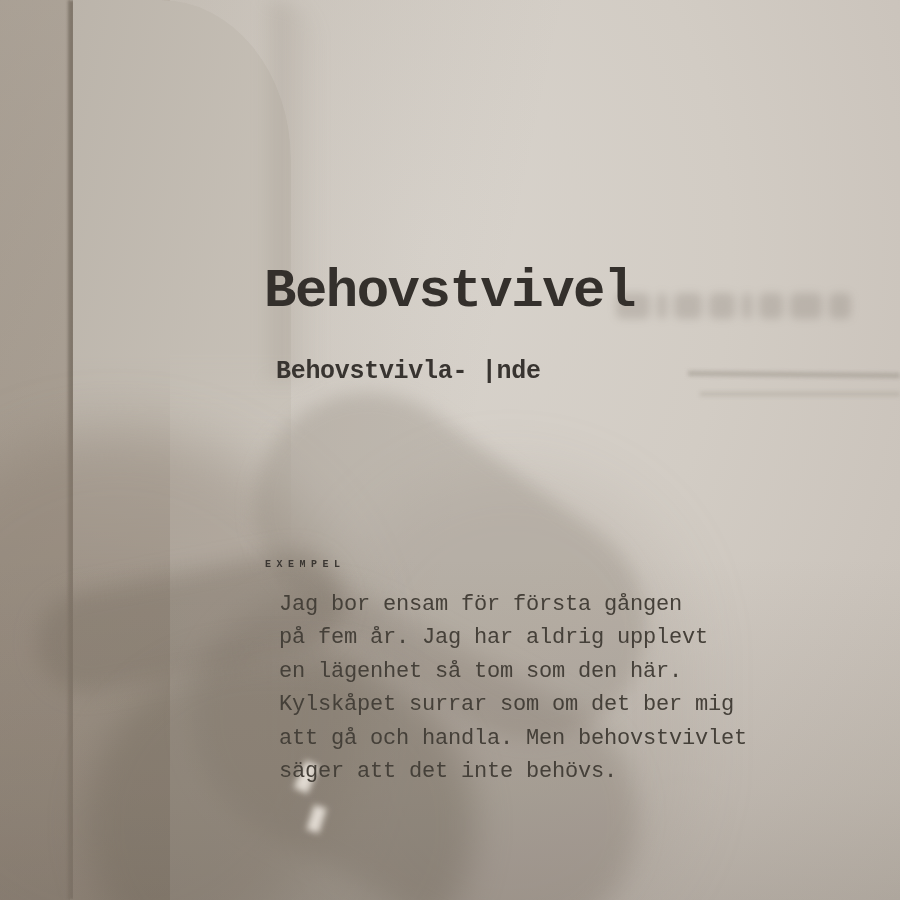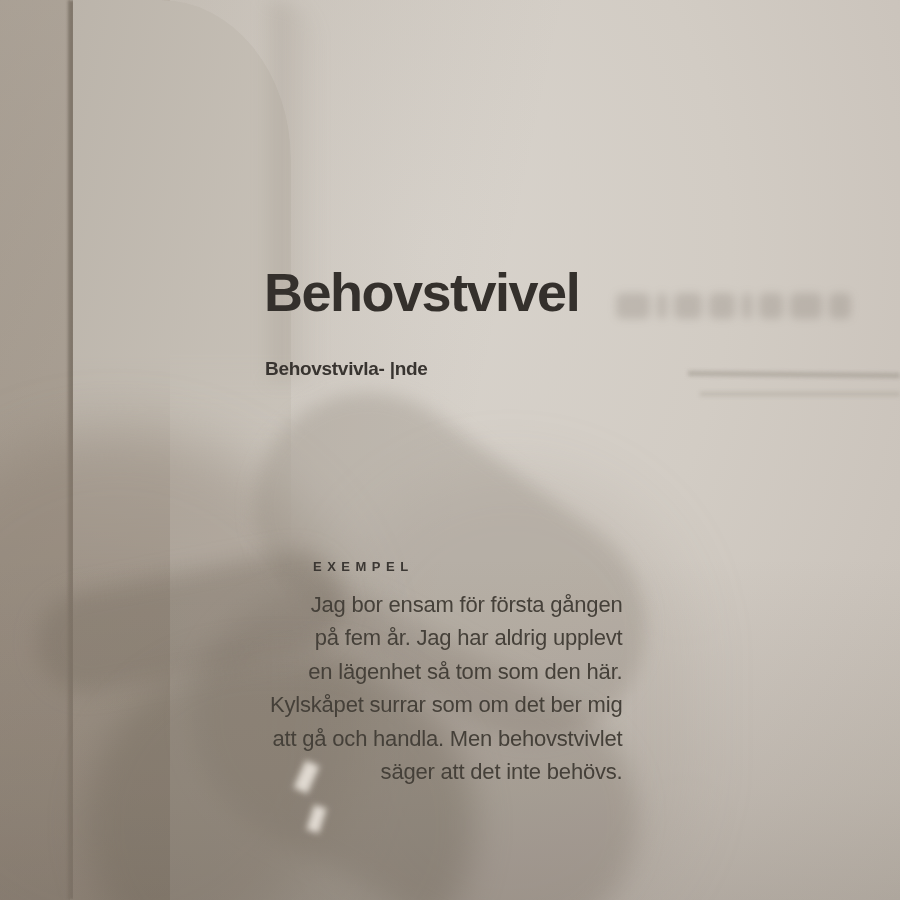--- a/index.html
+++ b/index.html
@@ -50,31 +50,31 @@
   .ghost-head{left:616px;top:288px;width:284px;height:36px;display:flex;gap:7px;
     align-items:center;filter:blur(4px);opacity:.55;}
   .ghost-head span{position:static;display:block;height:26px;border-radius:6px;
     background:rgba(122,114,104,.45);}
   .ghost-rule{left:688px;top:372px;width:212px;height:5px;
     background:rgba(140,132,121,.45);filter:blur(2px);transform:rotate(.6deg);}
   .ghost-rule2{left:700px;top:392px;width:200px;height:4px;
     background:rgba(146,138,127,.30);filter:blur(2px);}
 
   
-  .text-col{left:264px;top:0;width:620px;height:900px;}
+  .text-col{left:264px;top:0;width:620px;height:900px;font-family:Liberation Mono, monospace;}
   .headword{left:0;top:265px;font-size:54px;font-weight:700;letter-spacing:-1.5px;
     color:#34302c;line-height:1;}
-  .inflection{left:1px;top:359px;font-size:19px;font-weight:700;letter-spacing:-.3px;
+  .inflection{left:12px;top:359px;font-size:25px;font-weight:700;letter-spacing:-.3px;
     color:#383430;line-height:1;}
   .definition{left:1px;top:398px;font-size:24px;font-weight:400;letter-spacing:-.2px;
     color:#4a4540;line-height:34.8px;}
-  .ex-label{left:1px;top:560px;font-size:13px;font-weight:700;letter-spacing:5.5px;
-    color:#3b3733;line-height:1;margin-left:48px;}
-  .example{left:6px;top:588px;font-size:22px;font-weight:400;letter-spacing:-.2px;
-    color:#454039;line-height:33.4px;text-align:right;}
+  .ex-label{left:1px;top:560px;font-size:10px;font-weight:700;letter-spacing:5.5px;
+    color:#3b3733;line-height:1;}
+  .example{left:15px;top:588px;font-size:22px;font-weight:400;letter-spacing:-.2px;
+    color:#454039;line-height:33.4px;}
   .text-col{filter:blur(.3px);}
 </style>
 </head>
 <body>
 
 <div class="photo">
 
   <div class="left-outer"></div>
   <div class="edge-line"></div>
   <div class="stack-strip"></div>

